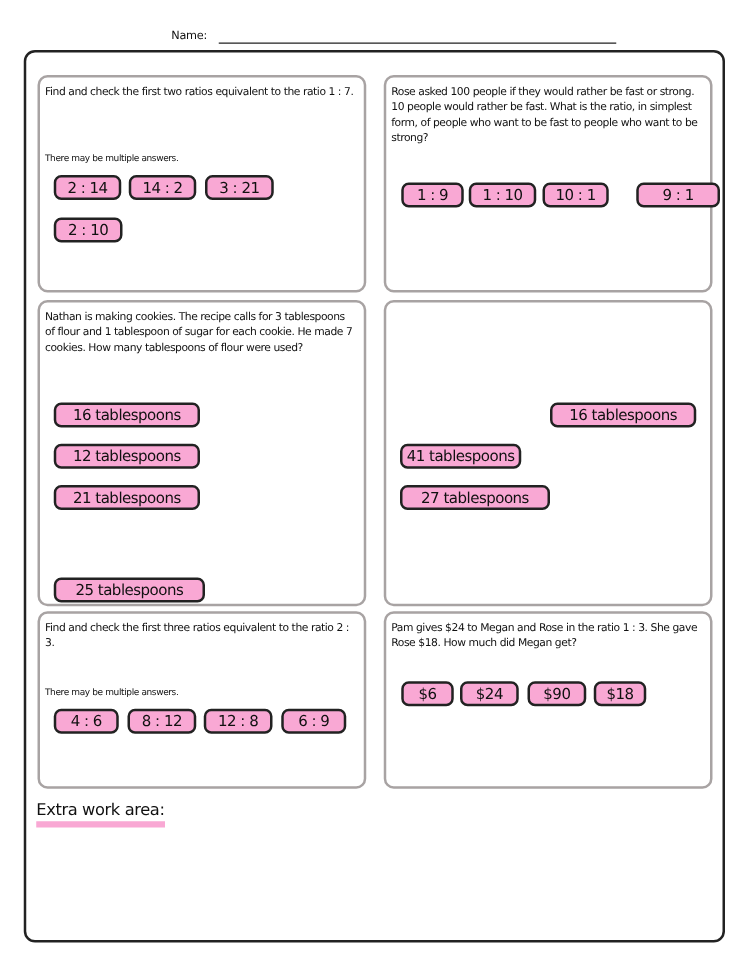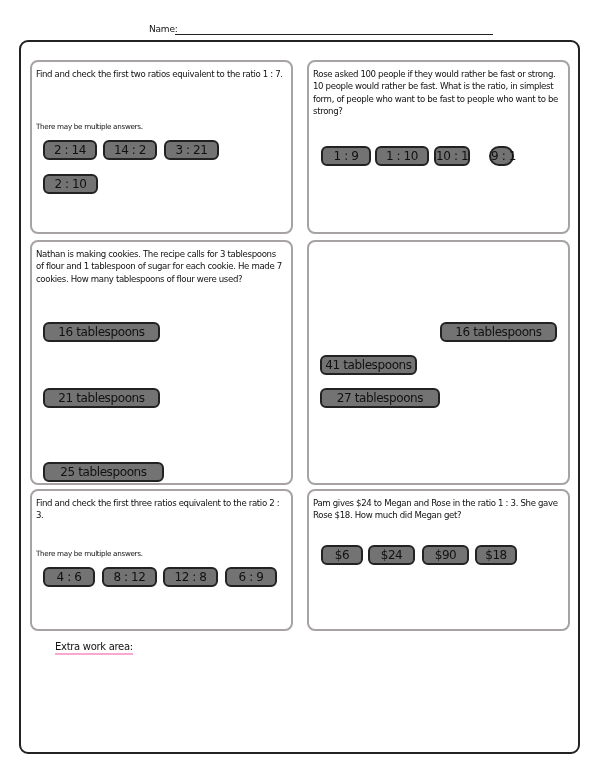--- a/index.html
+++ b/index.html
@@ -1,28 +1,28 @@
 <!DOCTYPE html>
 <html><head>
 <meta charset="utf-8">
 <style>
   html, body { margin:0; padding:0; background:#ffffff; }
   body { width:600px; height:776px; position:relative; overflow:hidden;
          font-family:"DejaVu Sans", sans-serif; color:#111; }
-  .name-row { position:absolute; top:24px; left:137px; font-size:9px; letter-spacing:-0.2px;margin-left:12px; }
+  .name-row { position:absolute; top:24px; left:137px; font-size:9px; letter-spacing:-0.2px; }
   .name-line { position:absolute; top:34px; left:175px; width:318px; height:0; border-top:1.2px solid #222; }
   .frame { position:absolute; left:19px; top:40px; width:561px; height:714px;
            border:2px solid #222; border-radius:9px; box-sizing:border-box; }
   .card { position:absolute; border:2px solid #a8a3a3; border-radius:8px; box-sizing:border-box; background:#fff; }
   .q { position:absolute; left:4px; top:6px; right:6px; font-size:8.6px; line-height:12.3px; letter-spacing:-0.35px; }
   .note { position:absolute; left:4px; font-size:7.2px; letter-spacing:-0.3px; }
   .opt { position:absolute; height:20px; border:2px solid #222; border-radius:6px; box-sizing:border-box;
-         font-size:12px; line-height:16px; text-align:center; letter-spacing:-0.4px; background:#737373; white-space:nowrap; }
-  .extra { position:absolute; left:55px; top:641px; font-size:10px; letter-spacing:-0.3px;
-           border-bottom:2px solid #f9a8d4; padding-bottom:1px; }
+         font-size:12px; line-height:16px; text-align:center; letter-spacing:-0.4px; background:#f9a8d4; white-space:nowrap; }
+  .extra { position:absolute; left:29px; top:641px; font-size:13px; letter-spacing:-0.3px;
+           border-bottom:5px solid #f9a8d4; padding-bottom:1px; }
 </style>
 </head>
 <body>
 
 <div class="name-row">Name:</div>
 <div class="name-line"></div>
 
 <div class="frame"></div>
 
 <div class="card" style="left:30px;top:60px;width:263px;height:174px;">
@@ -31,27 +31,28 @@
   <div class="opt" style="left:11px;top:78px;width:54px;">2 : 14</div>
   <div class="opt" style="left:71px;top:78px;width:54px;">14 : 2</div>
   <div class="opt" style="left:132px;top:78px;width:55px;">3 : 21</div>
   <div class="opt" style="left:11px;top:112px;width:55px;">2 : 10</div>
 </div>
 
 <div class="card" style="left:307px;top:60px;width:263px;height:174px;">
   <div class="q">Rose asked 100 people if they would rather be fast or strong. 10 people would rather be fast. What is the ratio, in simplest form, of people who want to be fast to people who want to be strong?</div>
   <div class="opt" style="left:12px;top:84px;width:50px;">1 : 9</div>
   <div class="opt" style="left:66px;top:84px;width:54px;">1 : 10</div>
-  <div class="opt" style="left:125px;top:84px;width:36px;">10 : 1</div>
-  <div class="opt" style="left:180px;top:84px;width:25px;border-radius:10px;">9 : 1</div>
+  <div class="opt" style="left:125px;top:84px;width:53px;">10 : 1</div>
+  <div class="opt" style="left:200px;top:84px;width:67px;">9 : 1</div>
 </div>
 
 <div class="card" style="left:30px;top:240px;width:263px;height:245px;">
   <div class="q">Nathan is making cookies. The recipe calls for 3 tablespoons of flour and 1 tablespoon of sugar for each cookie. He made 7 cookies. How many tablespoons of flour were used?</div>
   <div class="opt" style="left:11px;top:80px;width:117px;">16 tablespoons</div>
+  <div class="opt" style="left:11px;top:113px;width:117px;">12 tablespoons</div>
   <div class="opt" style="left:11px;top:146px;width:117px;">21 tablespoons</div>
   <div class="opt" style="left:11px;top:180px;width:121px;margin-top:40px;">25 tablespoons</div>
 </div>
 
 <div class="card" style="left:307px;top:240px;width:263px;height:245px;">
   <div class="opt" style="left:131px;top:80px;width:117px;">16 tablespoons</div>
   <div class="opt" style="left:11px;top:113px;width:97px;">41 tablespoons</div>
   <div class="opt" style="left:11px;top:146px;width:120px;">27 tablespoons</div>
 </div>
 

